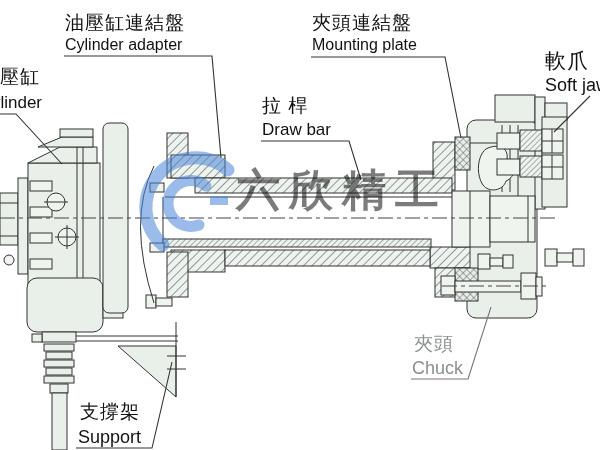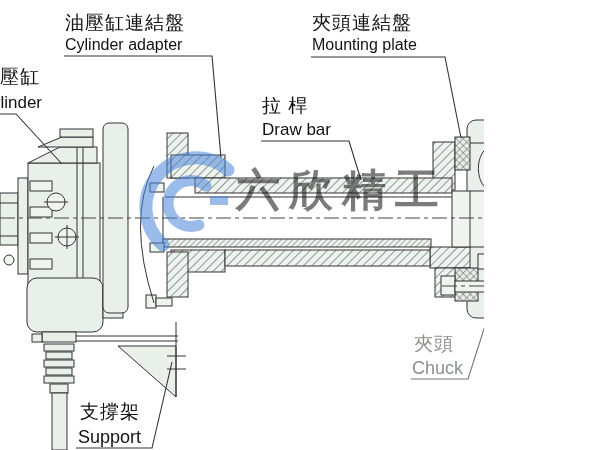--- a/index.html
+++ b/index.html
@@ -1,16 +1,16 @@
 <!DOCTYPE html>
 <html><head>
 <meta charset="utf-8">
 <style>
   html,body{margin:0;padding:0;background:#fff;}
-  .stage{position:relative;width:484px;height:450px;background:#fff;overflow:hidden;
+  .stage{position:relative;width:600px;height:450px;background:#fff;overflow:hidden;
          font-family:"Liberation Sans","DejaVu Sans",sans-serif;}
   svg text{font-family:"Liberation Sans","DejaVu Sans",sans-serif;fill:#111;}
   .zh{font-size:19px;letter-spacing:1px;}
   .en{font-size:16px;}
   .leader{fill:none;stroke:#333;stroke-width:1.1;}
   .ln{stroke:#333;stroke-width:1;fill:none;}
   .part{fill:#e9f0ea;stroke:#333;stroke-width:1;}
   .partw{fill:#eff4ef;stroke:#333;stroke-width:1;}
   .hatch{fill:url(#hatch);stroke:#333;stroke-width:1;}
   .hatchf{fill:url(#hatchfine);stroke:#333;stroke-width:1;}

